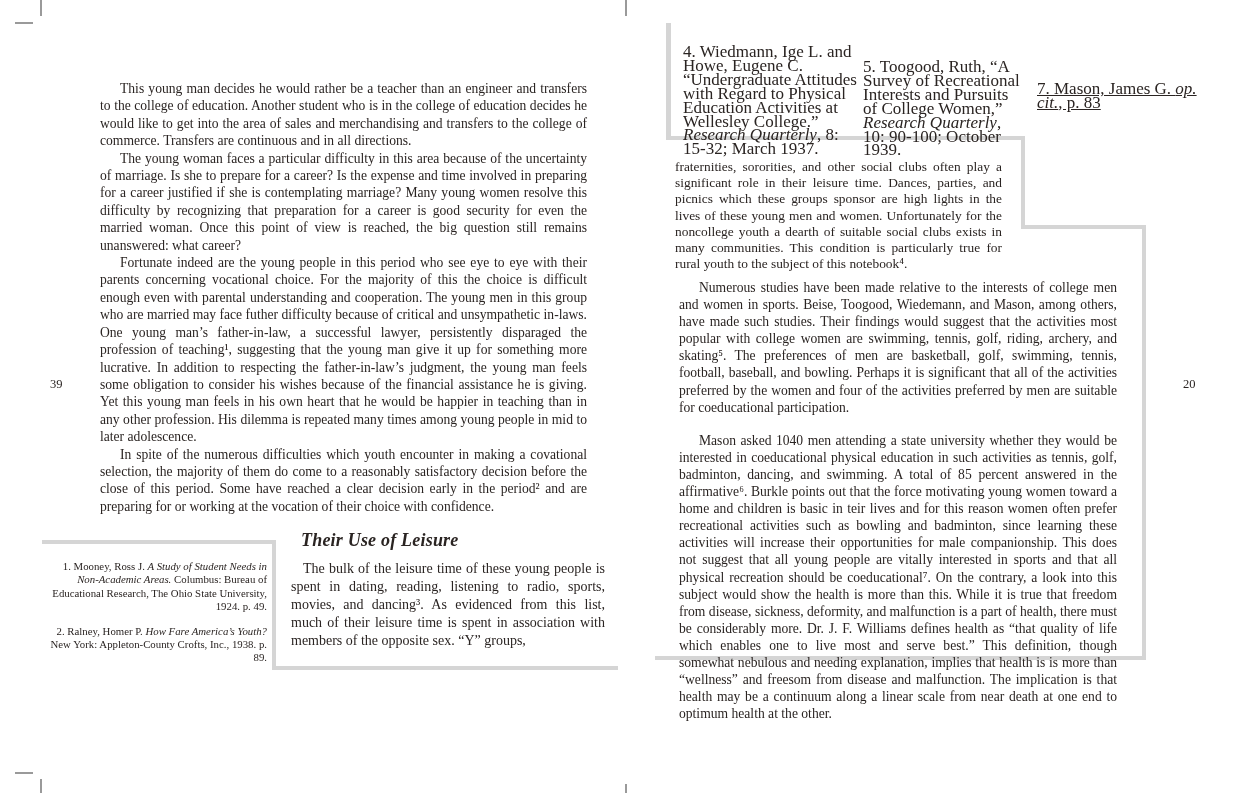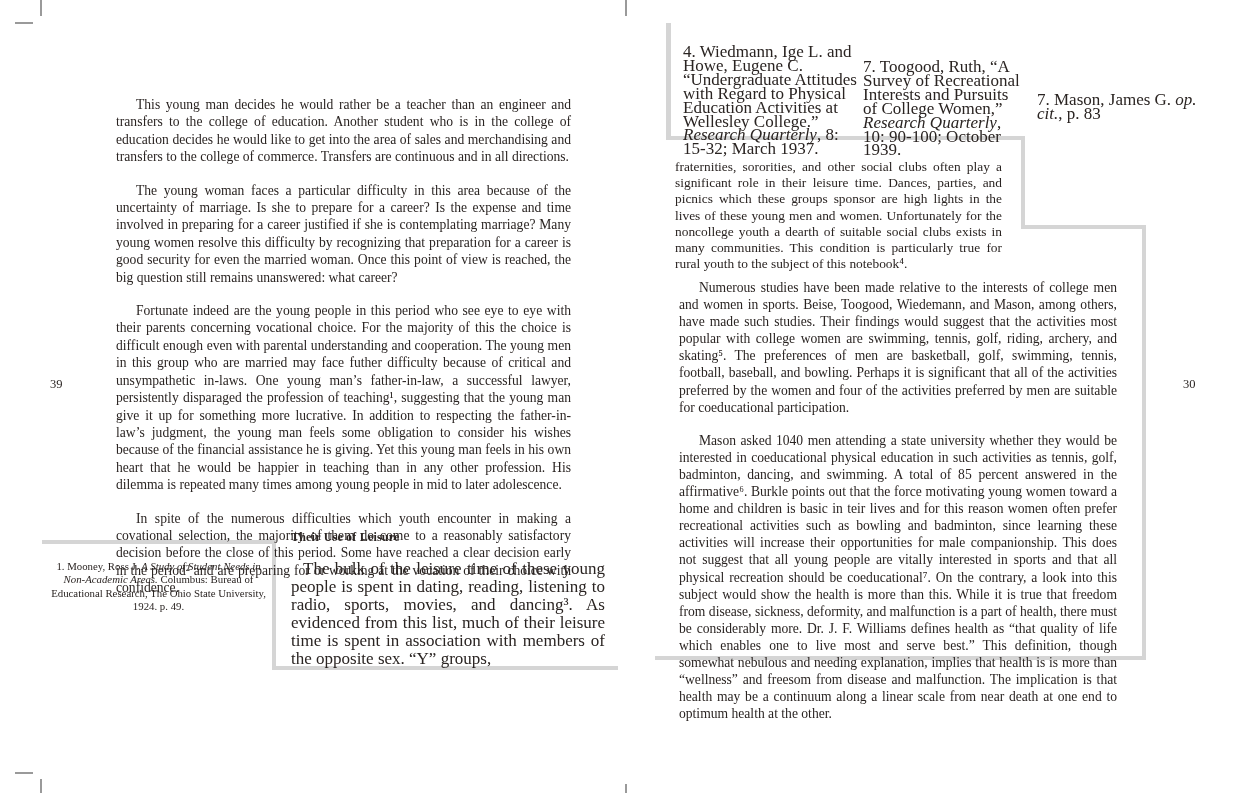--- a/index.html
+++ b/index.html
@@ -5,34 +5,34 @@
   html,body{margin:0;padding:0;background:#fff;}
   .canvas{position:relative;width:1252px;height:793px;background:#ffffff;overflow:hidden;
           font-family:"Liberation Serif",serif;color:#2a2422;}
   .guide{position:absolute;background:#d5d5d5;}
   .mark{position:absolute;background:#9a9a9a;}
   .pagenum{position:absolute;font-size:12.5px;color:#2a2422;}
   #pn-left{left:50px;top:377px;text-align:right;}
   #pn-right{left:1183px;top:377px;}
 
   .body-left{position:absolute;left:100px;top:80px;width:487px;font-size:13.6px;line-height:17.4px;text-align:justify;}
-  .body-left p{margin:16px;text-indent:20px;}
+  .body-left p{margin:0;text-indent:20px;}
 
-  .heading{position:absolute;left:291px;top:530px;font-size:12px;font-weight:bold;letter-spacing:.2px;}
-  .leisure{position:absolute;left:291px;top:560px;width:314px;font-size:17px;line-height:18px;text-align:justify;text-indent:12px;}
+  .heading{position:absolute;left:301px;top:530px;font-size:18px;font-weight:bold;font-style:italic;letter-spacing:.2px;}
+  .leisure{position:absolute;left:291px;top:560px;width:314px;font-size:14px;line-height:18px;text-align:justify;text-indent:12px;}
 
-  .fnotes-left{position:absolute;left:50px;top:560px;width:217px;font-size:10.8px;line-height:13.4px;text-align:center;}
+  .fnotes-left{position:absolute;left:50px;top:560px;width:217px;font-size:10.8px;line-height:13.4px;text-align:right;}
   .fn{margin:0 0 11px 0;}
   .it{font-style:italic;}
 
   .fn-col{position:absolute;font-size:17px;line-height:13.9px;text-align:left;}
   #fn4{left:683px;top:45px;width:175px;}
   #fn5{left:863px;top:60px;width:160px;}
   #fn67{left:1037px;top:77px;width:182px;}
-  #fn67 .fn7{margin-top:16px;}
+  #fn67 .fn7{margin-top:5px;text-decoration:underline;}
 
   .col1{position:absolute;left:663px;top:147px;width:351px;font-size:13.4px;line-height:16.2px;text-align:justify;}
   .col1 p{margin:12px;}
   .body-right{position:absolute;left:663px;top:263px;width:470px;font-size:13.6px;line-height:17.1px;text-align:justify;}
   .body-right p{margin:16px;text-indent:20px;}
 </style>
 </head>
 <body>
 
 <div class="canvas">
@@ -64,31 +64,32 @@
       <p>Fortunate indeed are the young people in this period who see eye to eye with their parents concerning vocational choice.  For the majority of this the choice is difficult enough even with parental understanding and cooperation. The young men in this group who are married may face futher difficulty because of critical and unsympathetic in-laws.  One young man’s father-in-law, a successful lawyer, persistently disparaged the profession of teaching¹, suggesting that the young man give it up for something more lucrative.  In addition to respecting the father-in-law’s judgment, the young man feels some obligation to consider his wishes because of the financial assistance he is giving. Yet this young man feels in his own heart that he would be happier in teaching than in any other profession.  His dilemma is repeated many times among young people in mid to later adolescence.</p>
       <p>In spite of the numerous difficulties which youth encounter in making a covational selection, the majority of them do come to a reasonably satisfactory decision before the close of this period.  Some have reached a clear decision early in the period² and are preparing for or working at the vocation of their choice with confidence.</p>
     </div>
 
     <div class="heading">Their Use of Leisure</div>
 
     <div class="leisure">The bulk of the leisure time of these young people is spent in dating, reading, listening to radio, sports, movies, and dancing³.  As evidenced from this list, much of their leisure time is spent in association with members of the opposite sex.  “Y” groups,</div>
 
     <div class="fnotes-left">
       <div class="fn"><span>1. Mooney, Ross J. </span><span class="it">A Study of Student Needs in Non-Academic Areas.</span><span> Columbus: Bureau of Educational Research, The Ohio State University, 1924. p. 49.</span></div>
+      <div class="fn"><span>2. Ralney, Homer P.  </span><span class="it">How Fare America’s Youth?</span><span> New York: Appleton-County Crofts, Inc., 1938.  p. 89.</span></div>
     </div>
 
   </div>
 
   <div>
 
-    <div class="pagenum" id="pn-right">30</div>
+    <div class="pagenum" id="pn-right">20</div>
 
     <div class="fn-col" id="fn4"><span>4. Wiedmann, Ige L. and Howe, Eugene C. “Undergraduate Attitudes with Regard to Physical Education Activities at Wellesley College.” </span><span class="it">Research Quarterly</span><span>, 8: 15-32; March 1937.</span></div>
 
-    <div class="fn-col" id="fn5"><span>7. Toogood, Ruth, “A Survey of Recreational Interests and Pursuits of College Women,” </span><span class="it">Research Quarterly</span><span>, 10: 90-100; October 1939.</span></div>
+    <div class="fn-col" id="fn5"><span>5. Toogood, Ruth, “A Survey of Recreational Interests and Pursuits of College Women,” </span><span class="it">Research Quarterly</span><span>, 10: 90-100; October 1939.</span></div>
 
     <div class="fn-col" id="fn67">
       <div class="fn7"><span>7. Mason, James G. </span><span class="it">op. cit.</span><span>, p. 83</span></div>
     </div>
 
     <div class="col1">
       <p>fraternities, sororities, and other social clubs often play a significant role in their leisure time.  Dances, parties, and picnics which these groups sponsor are high lights in the lives of these young men and women.  Unfortunately for the noncollege youth a dearth of suitable social clubs exists in many communities.  This condition is particularly true for rural youth to the subject of this notebook⁴.</p>
     </div>
 
     <div class="body-right">

